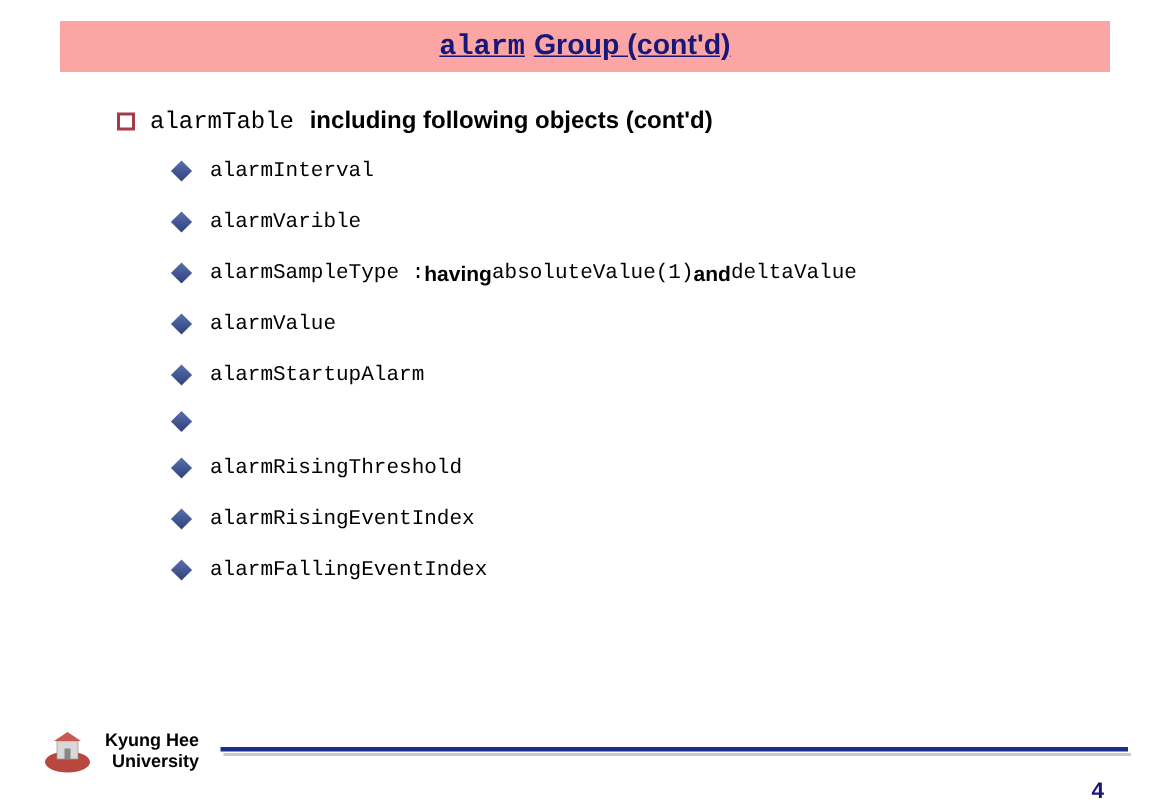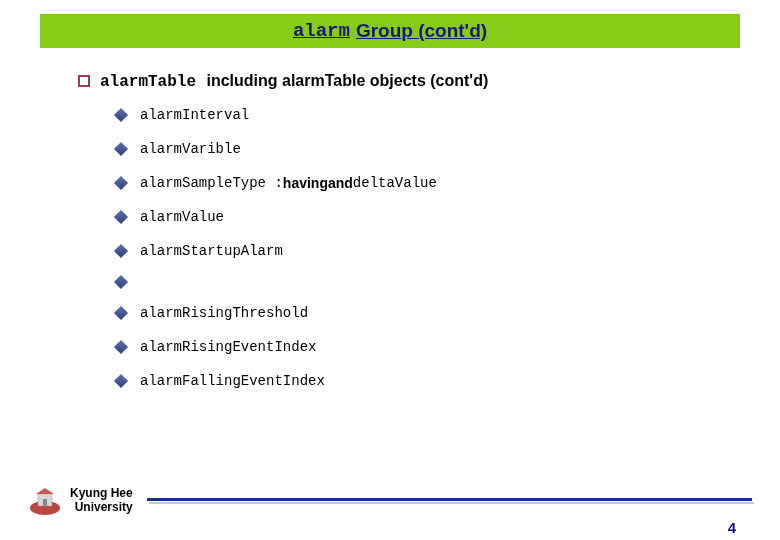--- a/index.html
+++ b/index.html
@@ -11,21 +11,21 @@
     position: relative;
     overflow: hidden;
   }
   .slide {
     width: 100%;
     height: 100%;
     position: relative;
     padding-top: 14px;
   }
   .title-bar {
-    background: #84cc16;
+    background: #fca5a5;
     margin: 0 40px;
     height: 34px;
     display: flex;
     align-items: center;
     justify-content: center;
     font-size: 19px;
     font-weight: bold;
     color: #17177a;
   }
   .title-bar .mono {
@@ -50,21 +50,21 @@
   .lvl1 .bullet-sq {
     width: 12px;
     height: 12px;
     border: 2px solid #a33b4a;
     margin-right: 10px;
     margin-top: 3px;
     flex-shrink: 0;
   }
   .lvl1 .mono {
     font-family: "Courier New", Courier, monospace;
-    font-weight: bold;
+    font-weight: normal;
     margin-right: 6px;
   }
   .sublist {
     padding-left: 38px;
   }
   .lvl2 {
     display: flex;
     align-items: center;
     font-size: 14px;
     font-family: "Courier New", Courier, monospace;
@@ -144,41 +144,42 @@
     <span class="mono title-underline">alarm</span>
     <span class="title-underline">Group (cont'd)</span>
   </div>
 
   <div class="content">
 
     <div class="lvl1">
       <span class="bullet-sq"></span>
       <div>
         <span class="mono">alarmTable</span>
-        <span>including alarmTable objects (cont'd)</span>
+        <span>including following objects (cont'd)</span>
       </div>
     </div>
 
     <div class="sublist">
 
 
       <div class="lvl2">
         <span class="diamond"></span>
         <span>alarmInterval</span>
       </div>
 
       <div class="lvl2">
         <span class="diamond"></span>
         <span>alarmVarible</span>
       </div>
 
       <div class="lvl2">
         <span class="diamond"></span>
         <span>alarmSampleType : </span>
         <span class="sans-bold">having</span>
+        <span> absoluteValue(1) </span>
         <span class="sans-bold">and</span>
         <span> deltaValue</span>
       </div>
 
       <div class="lvl2">
         <span class="diamond"></span>
         <span>alarmValue</span>
       </div>
 
       <div class="lvl2">

